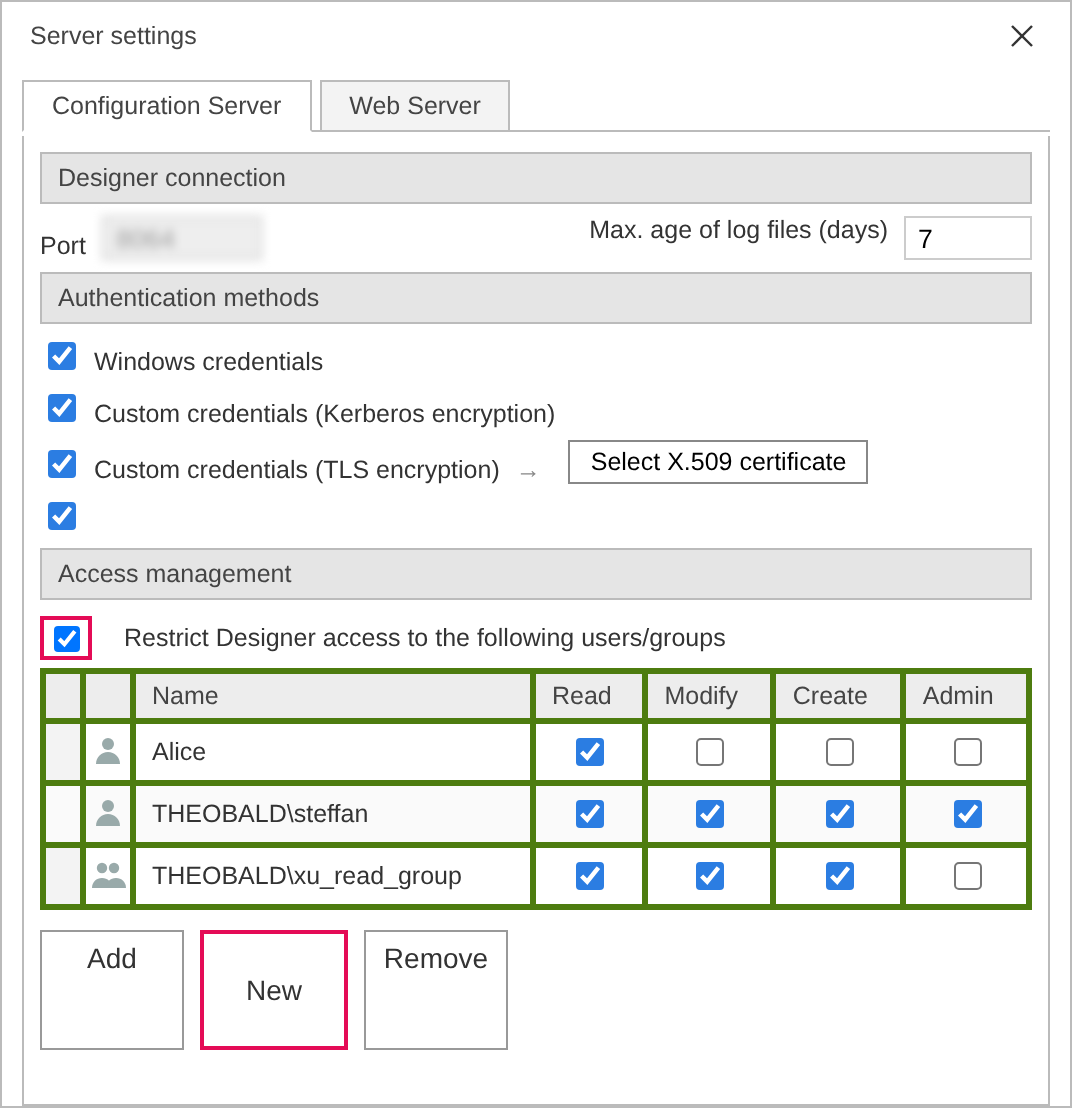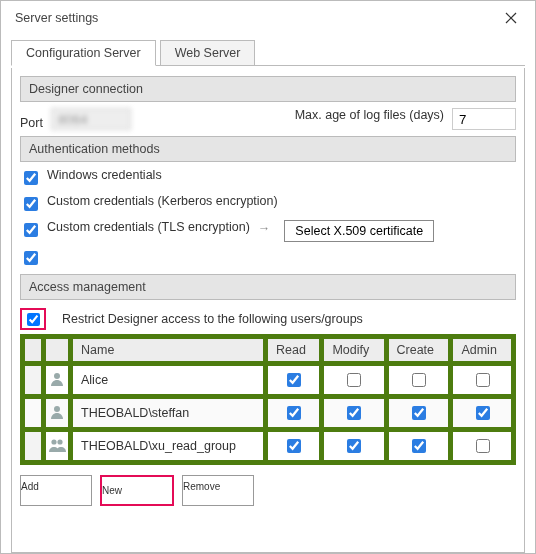--- a/index.html
+++ b/index.html
@@ -12,37 +12,37 @@
 .tab{padding:5px 14px;border:1px solid #bbb;background:#f3f3f3;position:relative;top:1px;margin-right:4px;cursor:pointer;color:#444}
 .tab.active{background:#fff;border-bottom:1px solid #fff}
 .panel{border:1px solid #bbb;border-top:none;padding:8px;flex:1;overflow:auto}
 .section-hd{background:#e5e5e5;border:1px solid #bbb;padding:5px 8px;font-weight:400;color:#444;margin-bottom:6px}
 .row{display:flex;align-items:center;gap:8px;margin:6px 0}
 input[type=text].fld{border:1px solid #ccc;height:22px;padding:2px 6px;box-sizing:border-box}
 .port-val{width:80px}
 .port-wrap{display:flex;align-items:flex-end;gap:8px}
 .maxage-wrap{margin-left:auto;display:flex;align-items:flex-start;gap:8px}
 .maxage-val{width:64px}
-.chk-row{display:flex;align-items:flex-start;gap:6px;margin:6px 0;color:#333}
+.chk-row{display:flex;align-items:flex-end;gap:6px;margin:6px 0;color:#333}
 .chk-row input[type=checkbox]{width:14px;height:14px;accent-color:#2b7de2}
 .cert-btn{border:1px solid #888;background:#fff;padding:3px 10px;cursor:pointer;font-size:12.5px;margin-left:6px}
 .arrow{color:#888;margin:0 2px}
 .restrict-row{display:flex;align-items:center;gap:12px;margin:8px 0 4px 0}
 .hl-box{border:2.5px solid #e40b56;padding:0 1px;display:flex;align-items:center;justify-content:center;height:18px}
 .grid{border:1px solid #ccc;width:100%;border-collapse:collapse;background:#fff}
-.grid th,.grid td{border:5px solid #4d7c0f;font-weight:400;text-align:left;padding:4px 8px;height:22px;box-sizing:border-box}
+.grid th,.grid td{border:3px solid #4d7c0f;font-weight:400;text-align:left;padding:4px 8px;height:22px;box-sizing:border-box}
 .grid th{background:#ededed;color:#444}
 .grid th.name-h{text-align:left}
 .grid td.c{ text-align:center }
 .grid td.ic{width:24px;text-align:center;padding:2px}
 .grid tr:nth-child(even) td{background:#fafafa}
 .grid .name-cell{min-width:160px}
 .btnbar{display:flex;gap:8px;margin:10px 0 4px 0}
-.btn{border:1px solid #999;background:#fff;padding:5px 0;width:70px;cursor:pointer;font-size:10px}
-.btn.hl{border:2.5px solid #e40b56;padding:8px 0}
+.btn{border:1px solid #999;background:#fff;padding:5px 0;width:70px;text-align:center;cursor:pointer;font-size:14px}
+.btn.hl{border:2.5px solid #e40b56;padding:20px 0}
 .footer{display:flex;justify-content:flex-end;gap:10px;padding:10px 12px;border-top:none}
 .footer .btn{width:80px}
 input.cell-chk{width:14px;height:14px;accent-color:#2b7de2}
 .blur{filter:blur(2.5px);color:#999;background:#eee}
 .hand-col{width:20px;background:#f3f3f3}
 </style>
 </head>
 <body>
 
 <div class="window">

